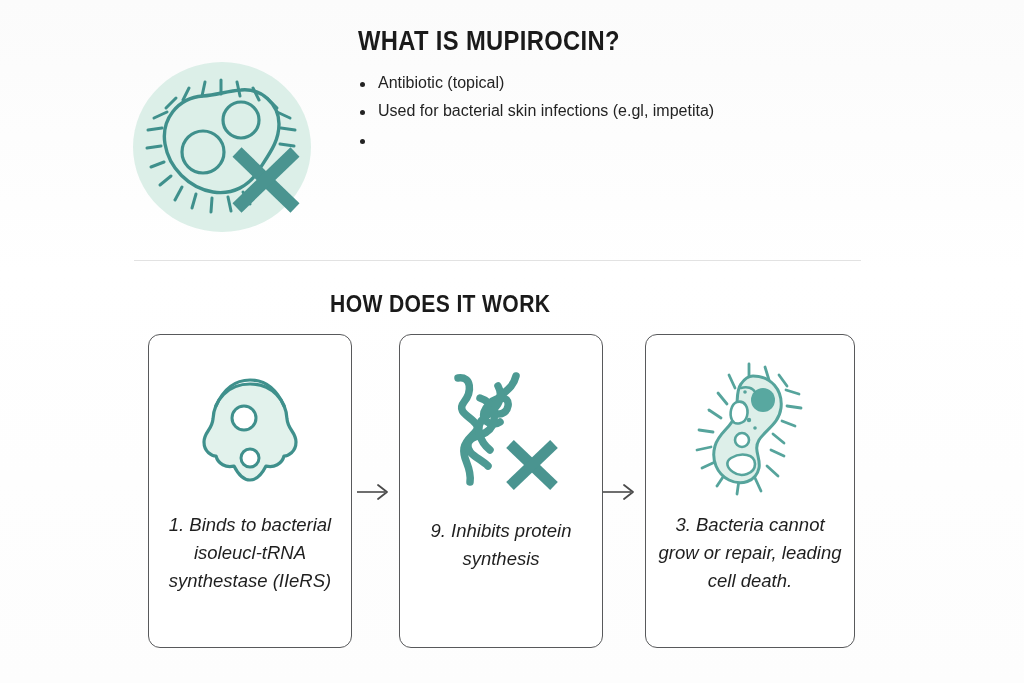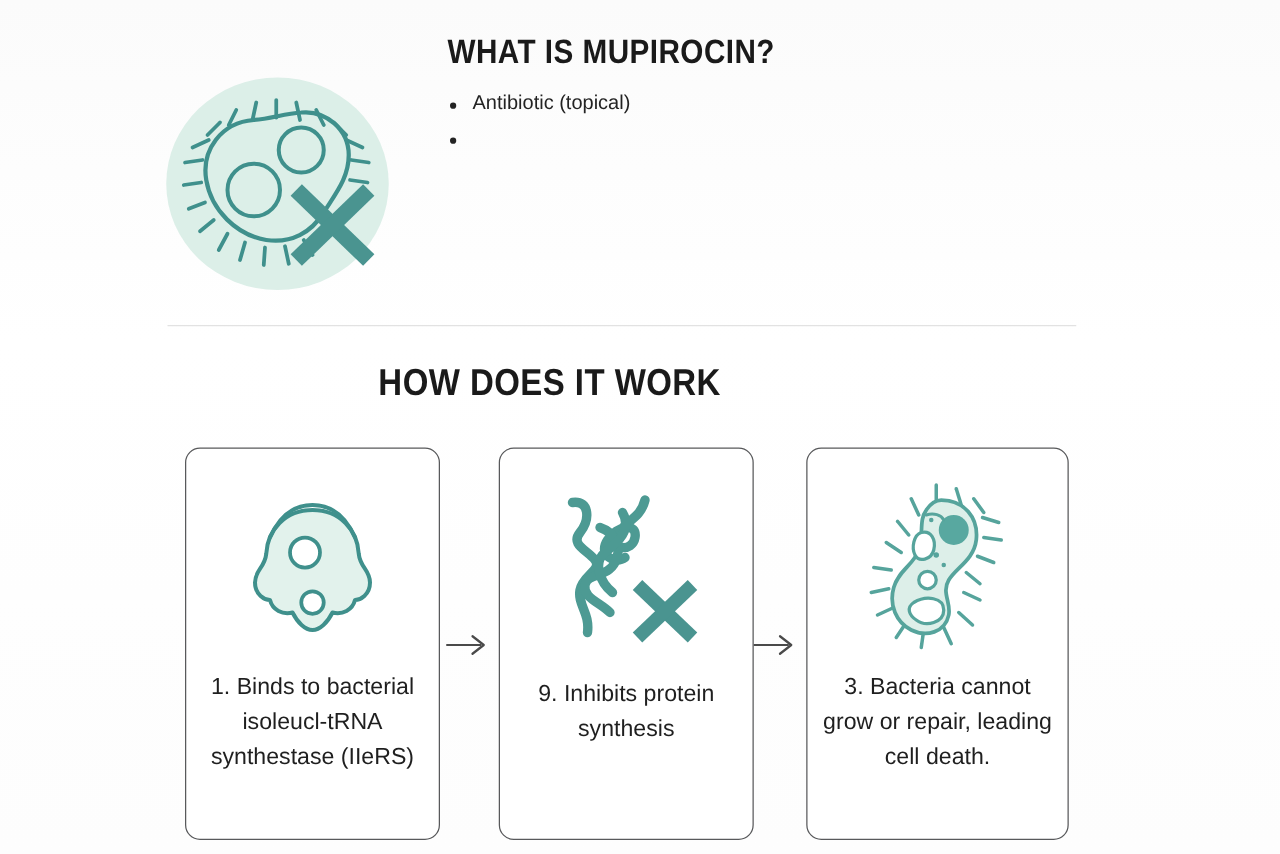--- a/index.html
+++ b/index.html
@@ -107,36 +107,37 @@
   }
 
   
   .section-title {
     position: absolute;
     left: 0;
     top: 290px;
     width: 880px;
     text-align: center;
     font-family: "Liberation Sans Narrow", "Liberation Sans", sans-serif;
-    font-size: 30px;
+    font-size: 24px;
     font-weight: bold;
     letter-spacing: 0.4px;
     color: #1a1a1a;
   }
   .section-title span {
     display: inline-block;
     transform: scaleX(0.88);
   }
 
   .steps-row {
     position: absolute;
     left: 148px;
-    top: 358px;
+    top: 334px;
     width: 708px;
     height: 316px;
+    font-style: italic;
   }
 
   .step-card {
     position: absolute;
     top: 0;
     width: 204px;
     height: 314px;
     border: 1.4px solid #58595b;
     border-radius: 12px;
     background: #ffffff;
@@ -230,20 +231,24 @@
         </g>
       </svg>
     </div>
 
     <div class="top-text">
       <h1 class="main-title">WHAT IS MUPIROCIN?</h1>
       <ul class="bullet-list">
         <li>
           <span class="dot"></span>
           <span>Antibiotic (topical)</span>
+        </li>
+        <li>
+          <span class="dot"></span>
+          <span>Used for bacterial skin infections (e.gl, impetita)</span>
         </li>
         <li>
           <span class="dot"></span>
         </li>
       </ul>
     </div>
   </div>
 
   <div class="divider"></div>
 

